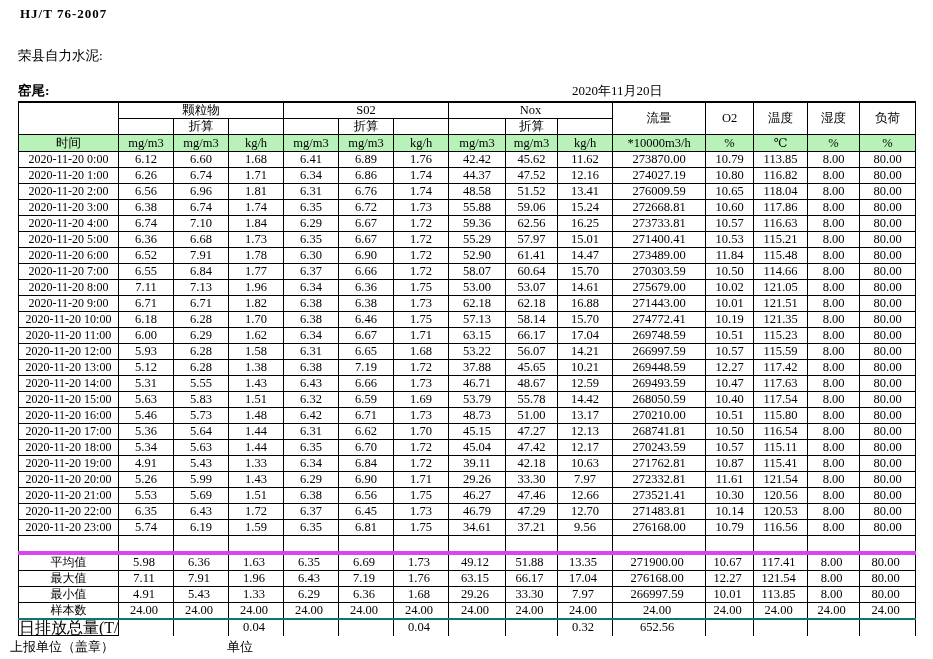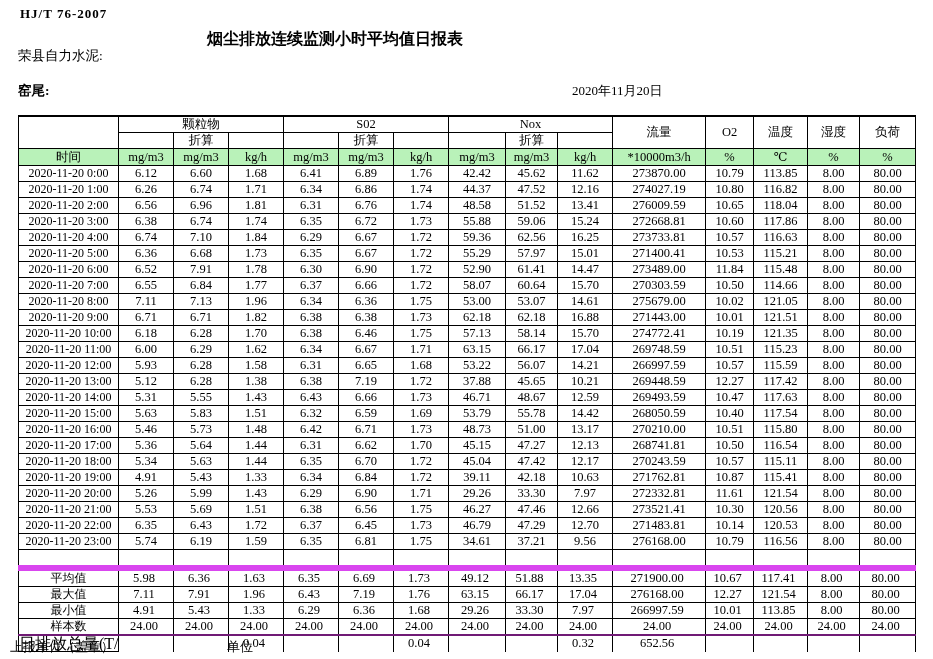--- a/index.html
+++ b/index.html
@@ -3,48 +3,47 @@
 <meta charset="utf-8">
 <style>
   html,body{margin:0;padding:0;background:#fff;}
   body{width:933px;height:659px;font-family:"Liberation Serif","DejaVu Serif",serif;color:#000;}
   .page{position:relative;width:933px;height:659px;overflow:hidden;background:#fff;}
   .std-code{position:absolute;left:20px;top:6px;font-size:13px;font-weight:bold;letter-spacing:1px;}
   .report-title{position:absolute;left:207px;top:29px;font-size:16px;font-weight:bold;}
   .company{position:absolute;left:18px;top:47px;font-size:13.5px;font-weight:normal;}
   .site{position:absolute;left:18px;top:82px;font-size:13.5px;font-weight:bold;}
   .date{position:absolute;left:572px;top:82px;font-size:13px;}
-  table.report{position:absolute;left:18px;top:115px;width:897px;border-collapse:collapse;table-layout:fixed;font-size:12.5px;}
+  table.report{position:absolute;left:18px;top:101px;width:897px;border-collapse:collapse;table-layout:fixed;font-size:12.5px;}
   table.report th,table.report td{border:1px solid #000;padding:0;height:15px;line-height:15px;
     font-weight:normal;overflow:hidden;white-space:nowrap;text-align:center;}
   tr.group-row th{border-top:2px solid #000;}
   tr.unit-row th{background:var(--unit-bg,#b9f2b9);height:16px;line-height:16px;margin-top:33px;}
   td.c-time{text-align:right;padding-right:3px;font-size:12px;}
   td.c-n{text-align:right;padding-right:10px;}
   td.c-flow{text-align:right;padding-right:4px;}
   td.c-r{text-align:right;padding-right:6px;}
   tr.sum-row td.c-n,tr.sum-row td.c-flow,tr.sum-row td.c-r,
   tr.total-row td.c-n,tr.total-row td.c-flow,tr.total-row td.c-r{padding-right:4px;}
   td.sum-label{text-align:right;padding-right:2px;font-size:12px;}
   td.total-label{text-align:left;padding-left:1px;font-size:16px;overflow:visible;margin-top:10px;}
-  tr.sum-first td{border-top:6px solid #d946ef;}
-  tr.sum-last td{border-bottom:2px solid #701a75;}
+  tr.sum-first td{border-top:4px solid #d946ef;}
+  tr.sum-last td{border-bottom:2px solid #0f766e;}
   tr.total-row td{border-bottom:none;}
   tr.total-row td.total-label{border-bottom:1px solid #000;}
   tr.spacer-row td{height:15px;}
   .footer-note{position:absolute;left:10px;top:622px;font-size:12.5px;}
   .footer-report{position:absolute;left:10px;top:638px;font-size:13px;}
   .footer-unit{position:absolute;left:203px;top:638px;font-size:13px;margin-left:24px;}
 </style>
 </head>
 <body>
 
 <div class="page">
   <div class="std-code">HJ/T  76-2007</div>
-  <div class="report-title">烟尘排放连续监测小时平均值日报表</div>
   <div class="company">荣县自力水泥:</div>
   <div class="site">窑尾:</div>
   <div class="date">2020年11月20日</div>
 
   <table class="report">
     <colgroup>
       <col style="width:100px">
         <col style="width:55px">
         <col style="width:55px">
         <col style="width:55px">

